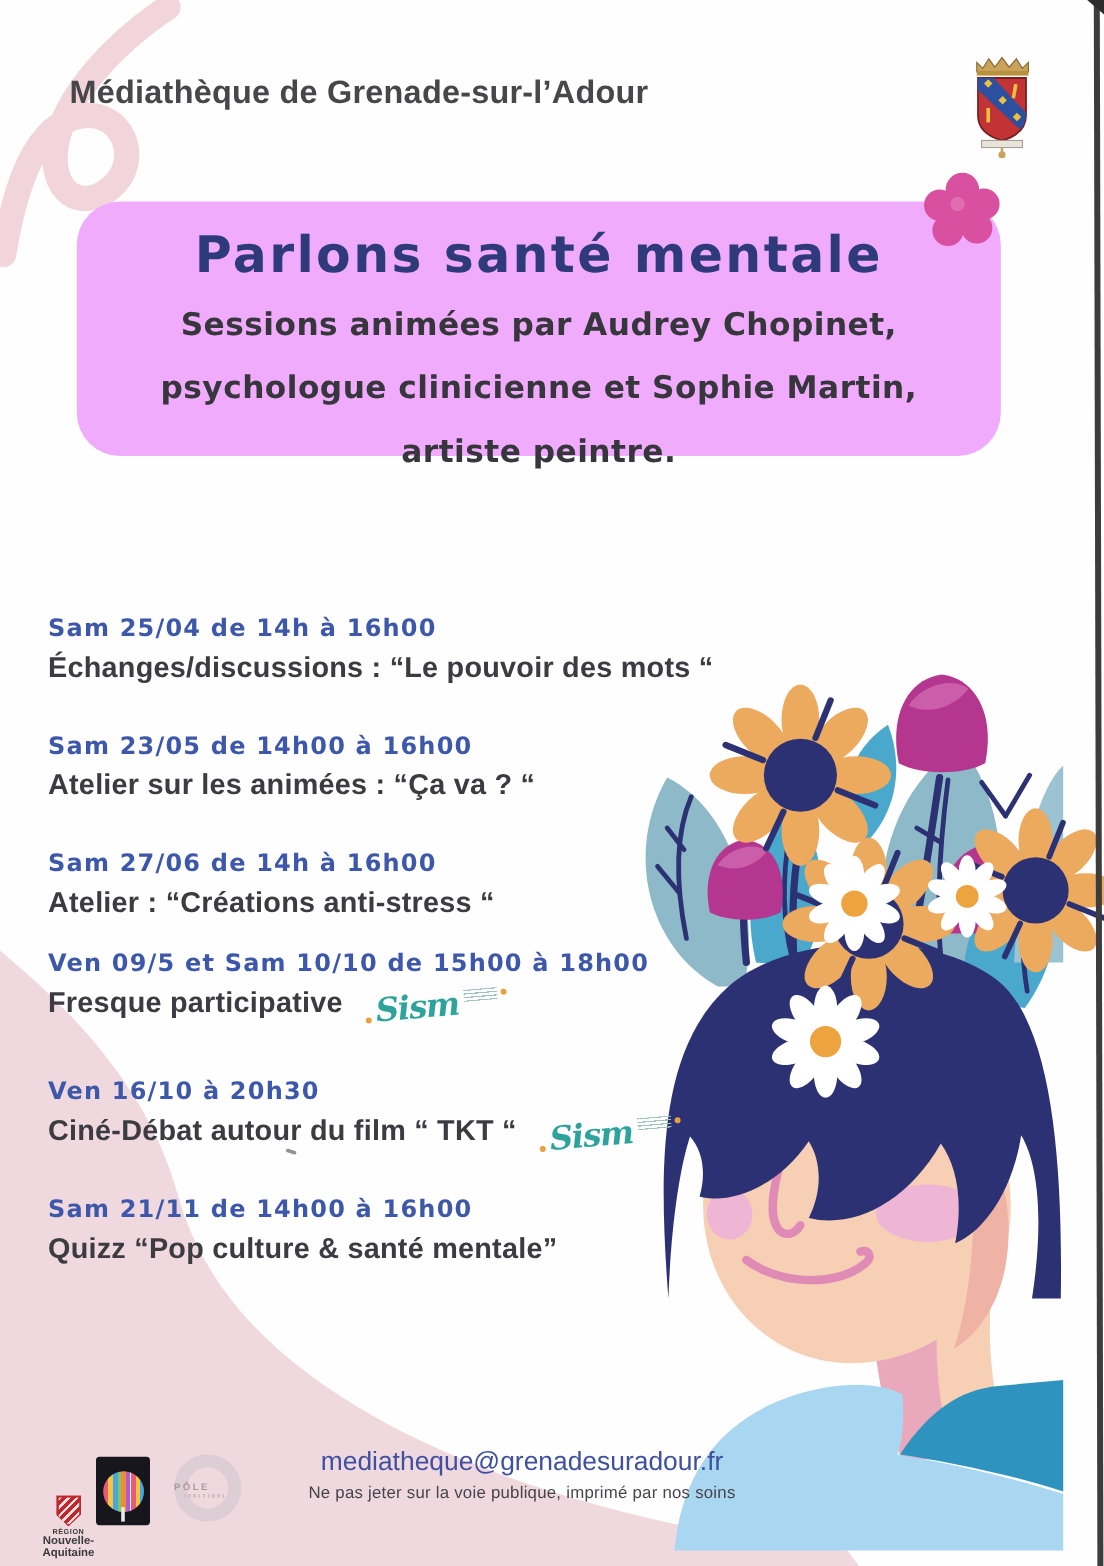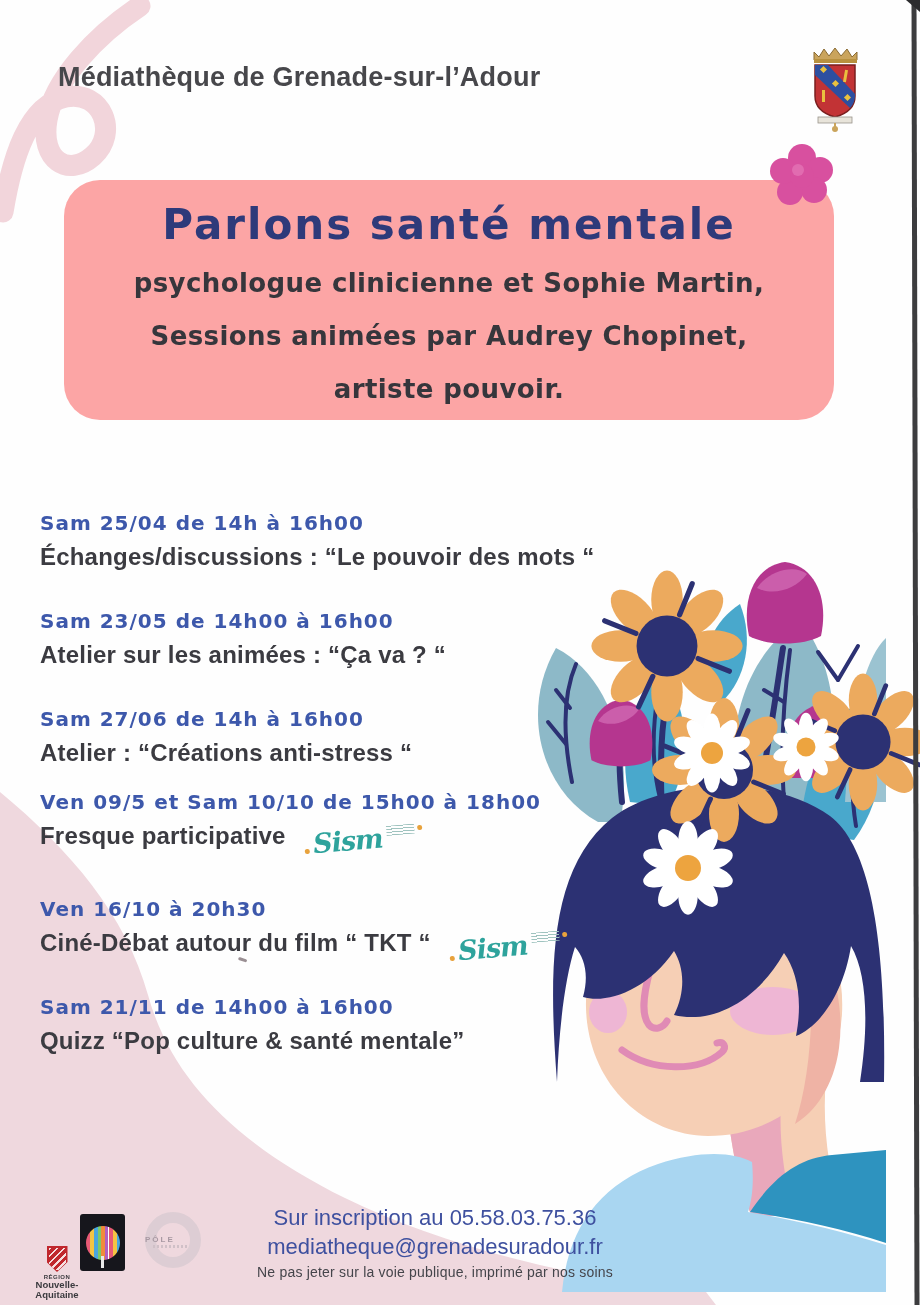--- a/index.html
+++ b/index.html
@@ -4,22 +4,22 @@
 <style>
   html,body{margin:0;padding:0;background:#e8e8e8;}
   .page{position:relative;width:920px;height:1305px;background:#fefefe;overflow:hidden;
         font-family:"Liberation Sans",sans-serif;}
   .illu{position:absolute;inset:0;z-index:0;}
 
   .header-title{position:absolute;left:58px;top:62px;z-index:2;
     font-size:27px;font-weight:bold;color:#47474b;letter-spacing:0.2px;}
   .coat{position:absolute;left:806px;top:44px;z-index:2;}
 
-  .hero{position:absolute;left:64px;top:180px;width:770px;height:240px;z-index:1;
-    background:#fca5a5;border-radius:36px;text-align:center;}
+  .hero{position:absolute;left:64px;top:168px;width:770px;height:212px;z-index:1;
+    background:#f0abfc;border-radius:36px;text-align:center;}
   .hero-title{margin-top:20px;font-family:"DejaVu Sans",sans-serif;font-size:42px;
     font-weight:bold;color:#2e3a7a;letter-spacing:2px;}
   .hero-sub{font-family:"DejaVu Sans",sans-serif;font-size:26px;font-weight:bold;
     color:#36363c;line-height:53px;letter-spacing:0.4px;margin-top:8px;}
   .hero-flower{position:absolute;left:762px;top:140px;z-index:3;}
 
   .events{position:absolute;left:40px;top:510px;width:640px;z-index:2;}
   .event{margin-bottom:33px;}
   .event:nth-child(3){margin-bottom:18px;}
   .event:nth-child(4){margin-bottom:42px;}
@@ -208,23 +208,23 @@
       <rect x="16" y="46" width="3" height="12"></rect>
     </g>
     <rect x="12" y="73" width="34" height="6" fill="#e8e4da" stroke="#9a958c" stroke-width="0.8"></rect>
     <line x1="29" y1="79" x2="29" y2="83" stroke="#caa45c" stroke-width="2"></line>
     <circle cx="29" cy="85" r="3" fill="#caa45c"></circle>
   </svg>
 
   <div class="hero">
     <div class="hero-title">Parlons santé mentale</div>
     <div class="hero-sub">
+      <div>Sessions animées par Audrey Chopinet,</div>
       <div>psychologue clinicienne et Sophie Martin,</div>
-      <div>Sessions animées par Audrey Chopinet,</div>
-      <div>artiste pouvoir.</div>
+      <div>artiste peintre.</div>
     </div>
   </div>
 
   <svg class="hero-flower" width="80" height="72" viewBox="0 0 80 72">
     <g fill="#d8509f">
       <circle cx="40" cy="18" r="14"></circle>
       <circle cx="58" cy="30" r="13"></circle>
       <circle cx="52" cy="50" r="13"></circle>
       <circle cx="28" cy="52" r="13"></circle>
       <circle cx="21" cy="31" r="13"></circle>
@@ -281,21 +281,20 @@
 
     <div class="event">
       <div class="event-date">Sam 21/11 de 14h00 à 16h00</div>
       <div class="event-desc-row">
         <span class="event-desc">Quizz “Pop culture &amp; santé mentale”</span>
       </div>
     </div>
   </div>
 
   <div class="footer-text">
-    <div class="footer-line">Sur inscription au 05.58.03.75.36</div>
     <div class="footer-line">mediatheque@grenadesuradour.fr</div>
     <div class="footer-small">Ne pas jeter sur la voie publique, imprimé par nos soins</div>
   </div>
 
   <div class="logo-na">
     <div class="na-shield"></div>
     <div class="na-region">RÉGION</div>
     <div class="na-name">Nouvelle-</div>
     <div class="na-name">Aquitaine</div>
   </div>

